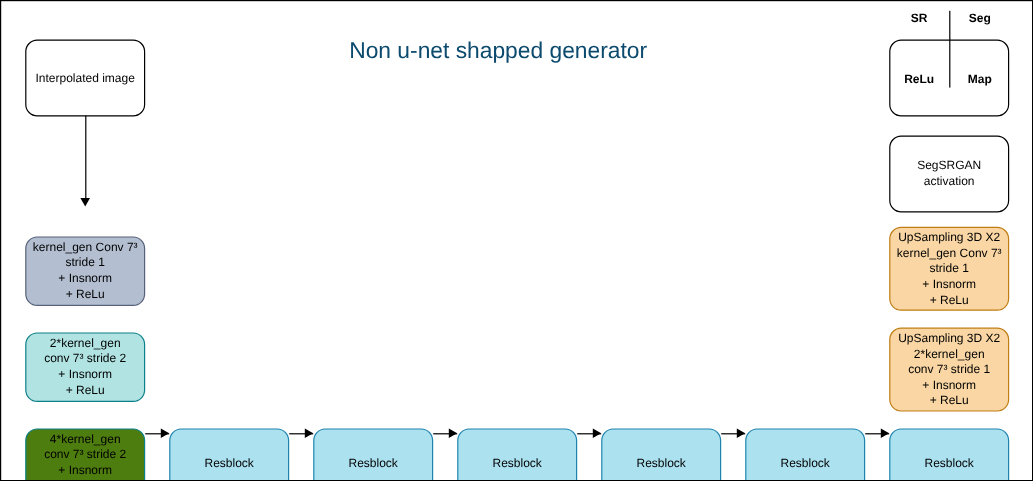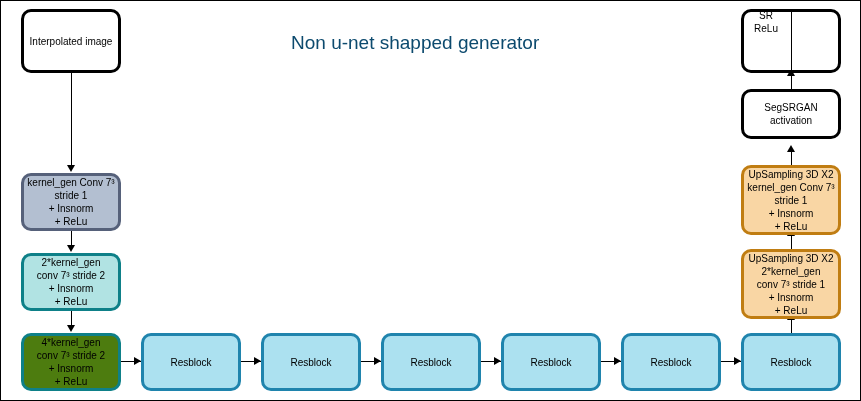--- a/index.html
+++ b/index.html
@@ -15,32 +15,33 @@
     width: 861px;
     height: 401px;
     background: #ffffff;
     border: 1px solid #000000;
     box-sizing: border-box;
     overflow: hidden;
   }
   .node {
     position: absolute;
     box-sizing: border-box;
-    border: 3px solid #b91c1c;
+    border: 1px solid #b91c1c;
     border-radius: 10px;
     display: flex;
     flex-direction: column;
     align-items: center;
     justify-content: center;
     text-align: center;
     font-size: 10px;
     line-height: 13px;
     color: #000000;
     background: #ffffff;
     z-index: 3;
+    margin-top: 24px;
   }
   .node .line { display: block; white-space: nowrap; }
   .title {
     position: absolute;
     font-size: 19px;
     color: #0c4a6e;
     white-space: nowrap;
     z-index: 3;
   }
   .conn {
@@ -75,25 +76,26 @@
     position: absolute;
     width: 1px;
     background: #000000;
     z-index: 4;
   }
   .split-cell {
     position: absolute;
     display: flex;
     flex-direction: column;
     align-items: center;
-    justify-content: flex-start;
+    justify-content: space-between;
     text-align: center;
     font-size: 10px;
     line-height: 13px;
     z-index: 5;
+    font-weight: bold;
   }
 </style>
 </head>
 <body>
 
 <div id="canvas">
 
   <div class="title" style="left:290px; top:31px;">Non u-net shapped generator</div>
 
   <div class="node" id="node-input" style="left:20px; top:8px; width:100px; height:64px; background:#ffffff; border-color:#000000;">
@@ -190,30 +192,34 @@
     <span class="line">UpSampling 3D X2</span>
     <span class="line">kernel_gen Conv 7³</span>
     <span class="line">stride 1</span>
     <span class="line">+ Insnorm</span>
     <span class="line">+ ReLu</span>
   </div>
 
   <div class="conn v" style="left:790px; top:150px; height:15px;"></div>
   <div class="arrow up" style="left:786px; top:144px;"></div>
 
-  <div class="node" style="left:740px; top:88px; width:100px; height:50px; background:#ffffff; border-color:#000000;">
+  <div class="node" style="left:740px; top:88px; width:100px; height:64px; background:#ffffff; border-color:#000000;">
     <span class="line">SegSRGAN</span>
     <span class="line">activation</span>
   </div>
 
   <div class="conn v" style="left:790px; top:74px; height:15px;"></div>
   <div class="arrow up" style="left:786px; top:68px;"></div>
 
   <div class="node" style="left:740px; top:8px; width:100px; height:64px; background:#ffffff; border-color:#000000;"></div>
   <div class="split-divider" style="left:790px; top:8px; height:64px;"></div>
 
   <div class="split-cell" style="left:740px; top:8px; width:50px; height:64px;">
     <span class="line">SR</span>
     <span class="line">ReLu</span>
   </div>
 
+  <div class="split-cell" style="left:791px; top:8px; width:49px; height:64px;">
+    <span class="line">Seg</span>
+    <span class="line">Map</span>
+  </div>
 
 </div>
 
 </body></html>

